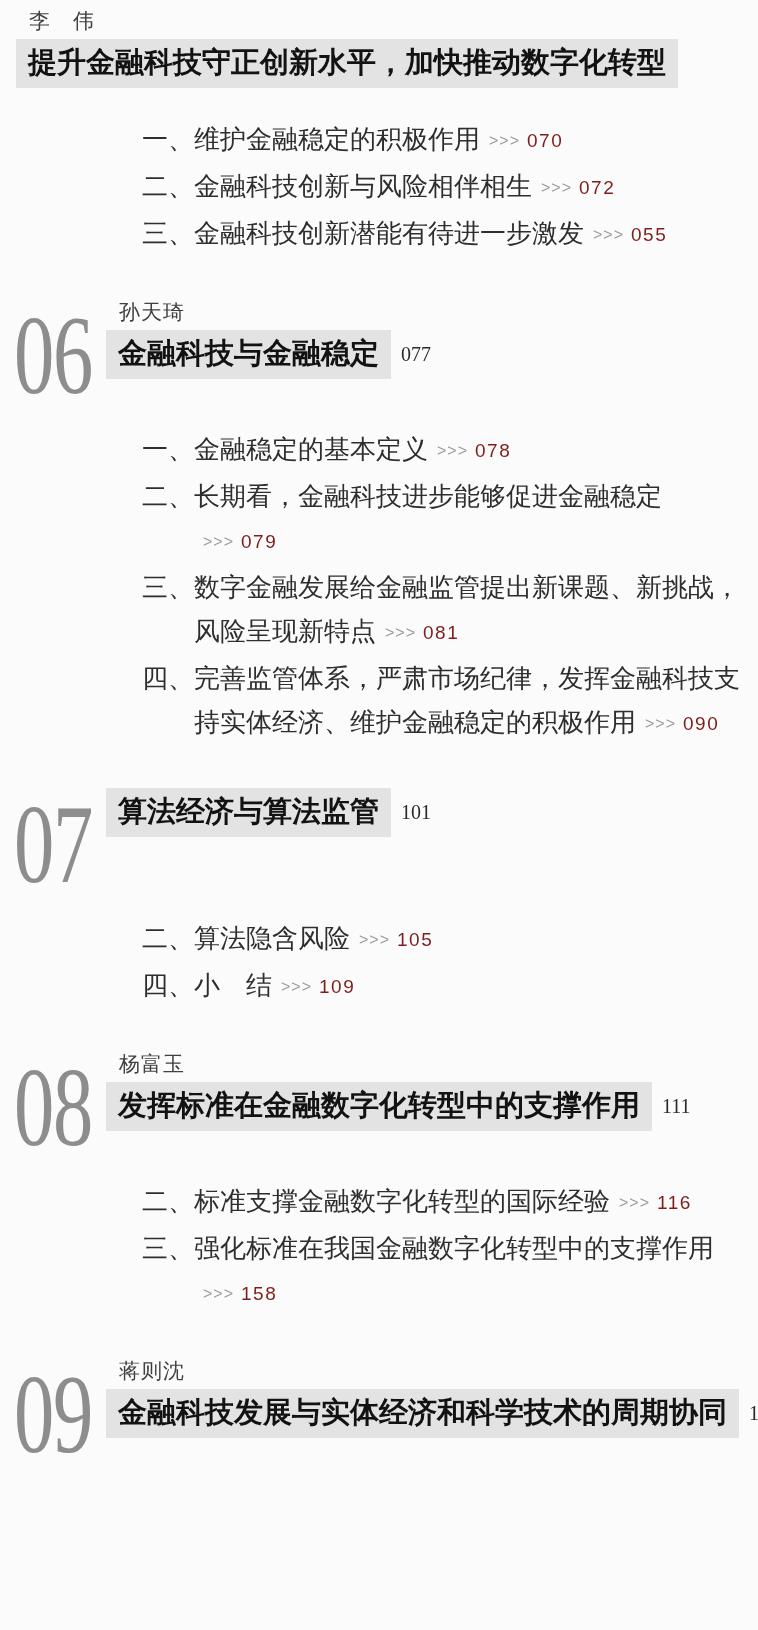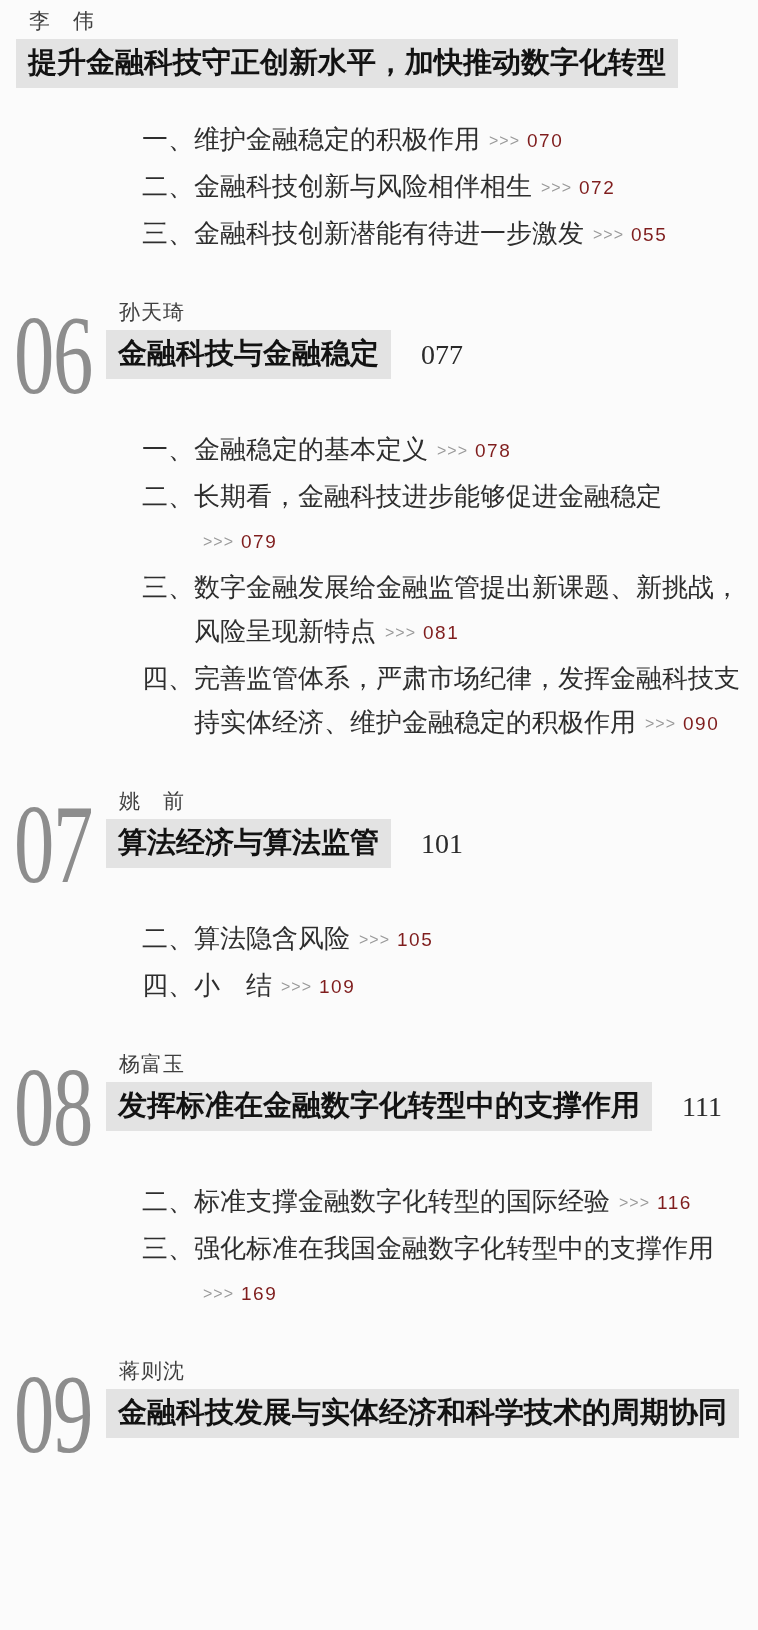--- a/index.html
+++ b/index.html
@@ -59,23 +59,23 @@
     padding: 7px 12px 9px 12px;
     font-family: "Liberation Sans", sans-serif;
     font-weight: bold;
     font-size: 29px;
     line-height: 33px;
     color: #121212;
     white-space: nowrap;
   }
   .chapter-page {
     font-family: "Liberation Serif", serif;
-    font-size: 28px;
+    font-size: 20px;
     color: #2a2a2a;
-    margin-left: 30px;
+    margin-left: 10px;
     flex: none;
   }
 
   .items {
     list-style: none;
     margin: 30px 0 0 0;
     padding: 0 0 0 128px;
     font-size: 26px;
     line-height: 44px;
   }
@@ -168,21 +168,20 @@
   </li>
 </ul>
   </section>
 
   <section class="chapter">
     <div class="chapter-head">
       <div class="chapter-number">
         <span class="num-inner">07</span>
       </div>
       <div class="head-right">
-        <div class="chapter-author">姚　前</div>
         <div class="title-row">
           <span class="title-highlight">算法经济与算法监管</span>
           <span class="chapter-page">101</span>
         </div>
       </div>
     </div>
     <ul class="items">
 
   <li>
     <span class="item-ordinal">二、</span><span class="item-title">算法隐含风险</span><span class="ref"><span class="chevrons">&gt;&gt;&gt;</span><span class="item-page">105</span></span>
@@ -208,21 +207,21 @@
         </div>
       </div>
     </div>
     <ul class="items">
 
   <li>
     <span class="item-ordinal">二、</span><span class="item-title">标准支撑金融数字化转型的国际经验</span><span class="ref"><span class="chevrons">&gt;&gt;&gt;</span><span class="item-page">116</span></span>
   </li>
 
   <li>
-    <span class="item-ordinal">三、</span><span class="item-title">强化标准在我国金融数字化转型中的支撑作用</span><span class="ref"><span class="chevrons">&gt;&gt;&gt;</span><span class="item-page">169</span></span>
+    <span class="item-ordinal">三、</span><span class="item-title">强化标准在我国金融数字化转型中的支撑作用</span><span class="ref"><span class="chevrons">&gt;&gt;&gt;</span><span class="item-page">158</span></span>
   </li>
 </ul>
   </section>
 
   <section class="chapter">
     <div class="chapter-head">
       <div class="chapter-number">
         <span class="num-inner">09</span>
       </div>
       <div class="head-right">

